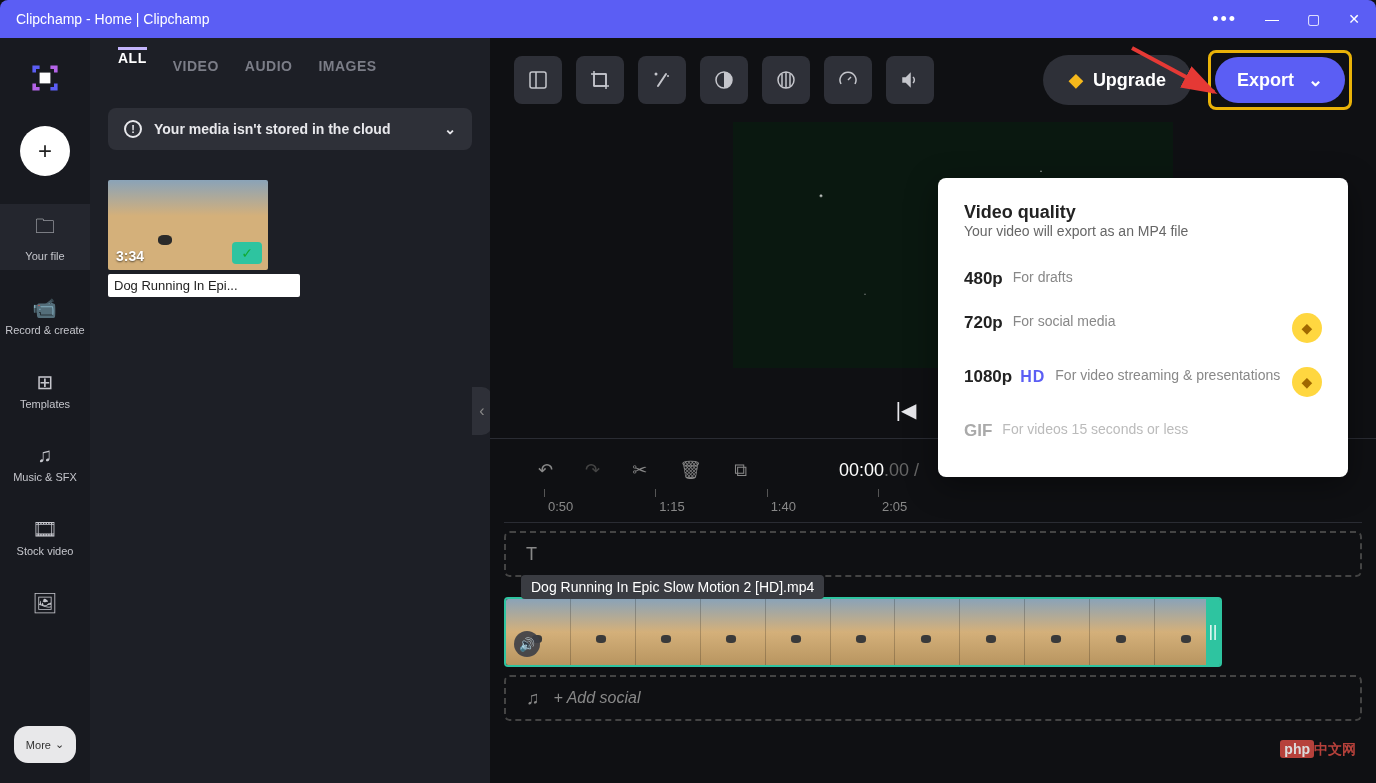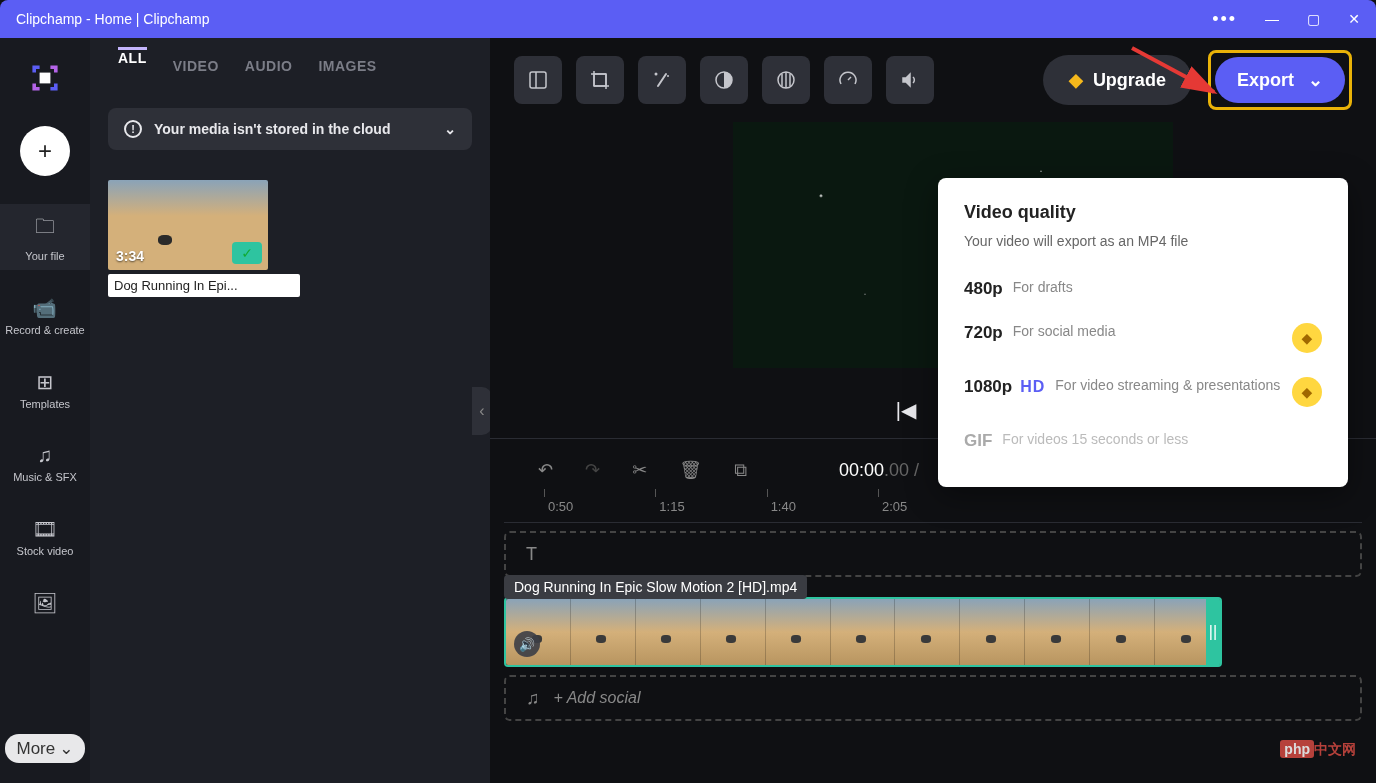--- a/index.html
+++ b/index.html
@@ -14,21 +14,21 @@
 .main { display: flex; height: calc(783px - 38px); }
 
 .sidebar { width: 90px; background: #181a20; display: flex; flex-direction: column; align-items: center; padding-top: 20px; gap: 18px; }
 .logo { width: 40px; height: 40px; display: flex; align-items: center; justify-content: center; }
 .logo svg { width: 36px; height: 36px; }
 .add-btn { width: 50px; height: 50px; border-radius: 50%; background: #fff; display: flex; align-items: center; justify-content: center; cursor: pointer; margin-top: 10px; margin-bottom: 10px; }
 .add-btn span { font-size: 24px; color: #222; }
 .side-item { display: flex; flex-direction: column; align-items: center; gap: 4px; color: #c5c6cc; font-size: 11px; cursor: pointer; padding: 8px 0; width: 100%; text-align: center; }
 .side-item.active { background: #24262e; }
 .side-icon { font-size: 20px; color: #c5c6cc; }
-.more-btn { background: #e8e8ea; color: #333; font-size: 17px; padding: 4px 12px; border-radius: 14px; cursor: pointer; display: flex; align-items: center; gap: 4px; margin-top: auto; margin-bottom: 20px; }
+.more-btn { background: #e8e8ea; color: #333; font-size: 11px; padding: 12px 12px; border-radius: 14px; cursor: pointer; display: flex; align-items: center; gap: 4px; margin-top: auto; margin-bottom: 20px; }
 
 .media-panel { width: 400px; background: #1d1f26; padding: 20px 18px; display: flex; flex-direction: column; position: relative; }
 .tabs { display: flex; gap: 26px; margin-bottom: 24px; padding-left: 10px; }
 .tab { color: #7b7d87; font-size: 14px; font-weight: 600; cursor: pointer; padding-bottom: 10px; letter-spacing: 0.5px; }
 .tab.active { color: #fff; border-top: 3px solid #c4b5fd; padding-top: 0; margin-top: -11px; }
 .cloud-notice { background: #2e3038; border-radius: 8px; padding: 12px 16px; display: flex; align-items: center; gap: 12px; color: #e8e8ec; font-size: 14px; font-weight: 600; cursor: pointer; margin-bottom: 30px; }
 .cloud-notice .info-icon { border: 2px solid #e8e8ec; border-radius: 50%; width: 18px; height: 18px; display: flex; align-items: center; justify-content: center; font-size: 11px; }
 .cloud-notice .chev { margin-left: auto; }
 
 .media-thumb { width: 192px; }
@@ -54,21 +54,21 @@
 
 .preview { height: 260px; position: relative; display: flex; flex-direction: column; align-items: center; }
 .preview-canvas { width: 440px; height: 246px; background: radial-gradient(2px 2px at 20% 30%, #fff, transparent), radial-gradient(1px 1px at 50% 60%, #ccc, transparent), radial-gradient(1px 1px at 70% 20%, #fff, transparent), radial-gradient(1px 1px at 30% 70%, #aaa, transparent), radial-gradient(2px 2px at 80% 80%, #fff, transparent), #0a1810; margin-left: 40px; }
 
 .play-controls { height: 56px; display: flex; align-items: center; justify-content: center; gap: 22px; color: #e8e8ec; margin-left: 40px; }
 .pc-btn { font-size: 20px; cursor: pointer; color: #e8e8ec; }
 .rewind-circle { width: 30px; height: 30px; border: 2px solid #e8e8ec; border-radius: 50%; display: flex; align-items: center; justify-content: center; font-size: 11px; position: relative; cursor: pointer; }
 .rewind-circle::before { content: ""; position: absolute; top: -4px; left: 4px; border: 4px solid transparent; border-right-color: #e8e8ec; }
 
 .export-dropdown { position: absolute; top: 140px; right: 28px; width: 410px; background: #fff; border-radius: 8px; padding: 24px 26px; box-shadow: 0 8px 32px rgba(0,0,0,0.4); z-index: 100; }
-.export-dropdown h3 { font-size: 18px; color: #222; margin-bottom: 10px; font-weight: 600; }
+.export-dropdown h3 { font-size: 18px; color: #222; font-weight: 600; }
 .export-sub { color: #666; font-size: 14px; margin-bottom: 18px; }
 .export-opt { padding: 12px 0; display: flex; align-items: flex-start; justify-content: space-between; cursor: pointer; }
 .export-opt-left { display: flex; flex-direction: row; gap: 10px; }
 .export-opt-title { font-size: 17px; font-weight: 600; color: #222; display: flex; align-items: center; gap: 8px; }
 .export-opt-title.disabled { color: #aaa; }
 .export-opt-desc { font-size: 14px; color: #888; }
 .export-opt-desc.disabled { color: #bbb; }
 .hd-badge { color: #5b5ef4; font-size: 16px; font-weight: 800; letter-spacing: 1px; }
 .diamond-badge { width: 30px; height: 30px; background: #ffd740; border-radius: 50%; display: flex; align-items: center; justify-content: center; color: #a06800; font-size: 14px; }
 
@@ -79,21 +79,21 @@
 .tl-time { font-family: 'Courier New', monospace; font-size: 18px; color: #fff; margin-left: 60px; }
 .tl-time .ms { color: #666; }
 .tl-ruler { height: 32px; display: flex; align-items: center; gap: 86px; padding-left: 44px; color: #888; font-size: 13px; border-bottom: 1px solid #2a2c33; }
 .tl-ruler span { position: relative; }
 .tl-ruler span::before { content: ""; position: absolute; left: -4px; top: -10px; width: 1px; height: 8px; background: #555; }
 
 .tl-track { height: 46px; border: 2px dashed #444; border-radius: 6px; margin: 8px 0; display: flex; align-items: center; padding-left: 20px; gap: 14px; color: #888; font-size: 18px; }
 .tl-track-label { color: #888; font-size: 16px; font-style: italic; }
 
 .clip-track { height: 82px; margin: 6px 0; position: relative; }
-.clip-label { position: absolute; top: -10px; left: 0; background: #3a3c42; color: #fff; font-size: 14px; padding: 4px 10px; border-radius: 4px; z-index: 2; }
+.clip-label { position: absolute; top: -10px; left: 17px; background: #3a3c42; color: #fff; font-size: 14px; padding: 4px 10px; border-radius: 4px; z-index: 2; }
 .clip-strip { position: absolute; top: 12px; left: 0; right: 140px; height: 70px; border: 2px solid #2ec4a0; border-radius: 4px; display: flex; overflow: hidden; }
 .clip-frame { flex: 1; background: linear-gradient(180deg, #8aa3b8 0%, #d4b07a 50%, #b89560 100%); border-right: 1px solid rgba(0,0,0,0.2); position: relative; }
 .clip-frame::after { content: ""; position: absolute; left: 40%; top: 55%; width: 10px; height: 8px; background: #3a3a3a; border-radius: 40%; }
 .clip-audio-icon { position: absolute; left: 8px; bottom: 8px; width: 26px; height: 26px; background: rgba(60,62,70,0.9); border-radius: 50%; display: flex; align-items: center; justify-content: center; color: #ddd; font-size: 13px; z-index: 3; }
 .clip-handle { position: absolute; right: 142px; top: 12px; width: 14px; height: 70px; background: #2ec4a0; border-radius: 0 4px 4px 0; display: flex; align-items: center; justify-content: center; color: #fff; }
 
 .watermark { position: absolute; bottom: 24px; right: 20px; color: #d44a42; font-size: 14px; font-weight: 700; opacity: 0.85; }
 .watermark span { background: #d44a42; color: #fff; padding: 1px 4px; border-radius: 3px; margin-left: 2px; }
 </style>
 </head>

